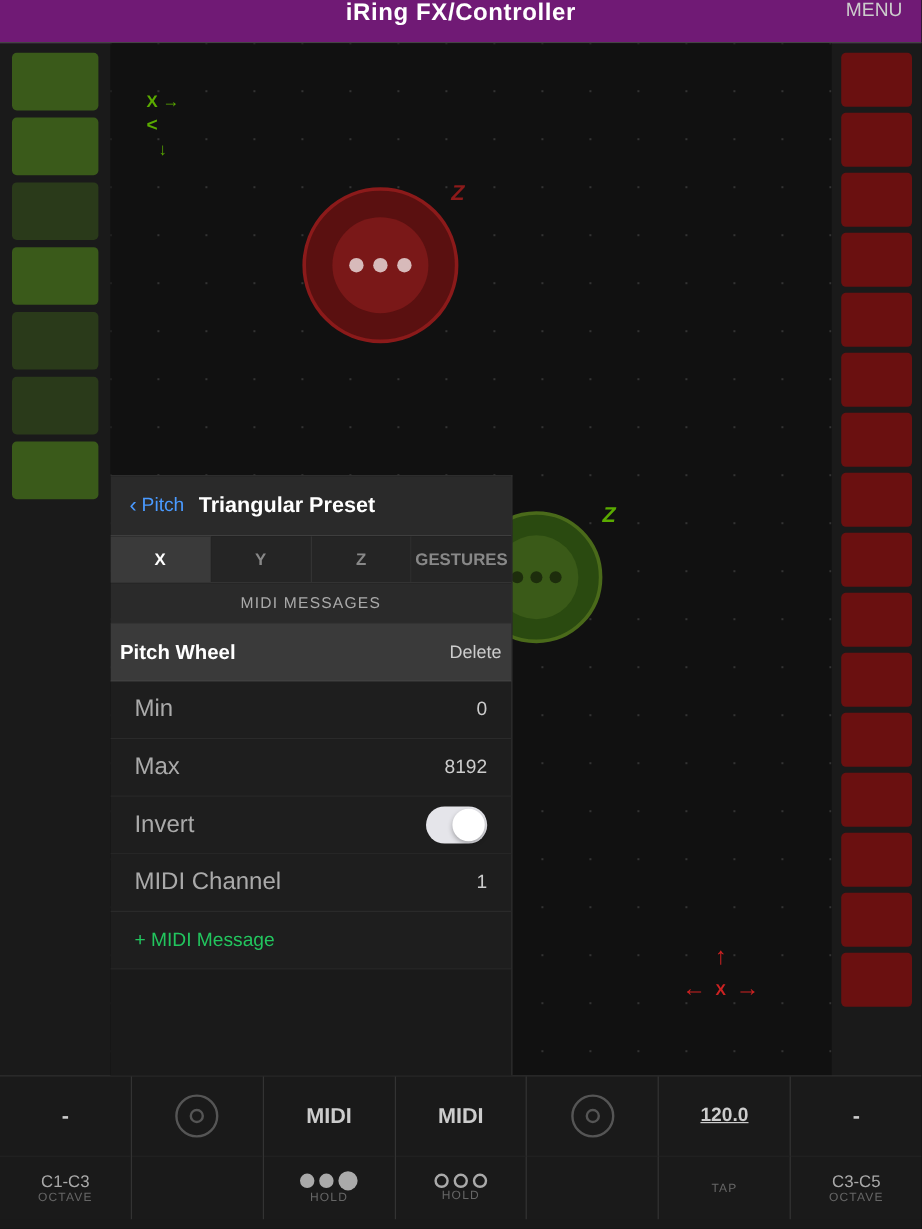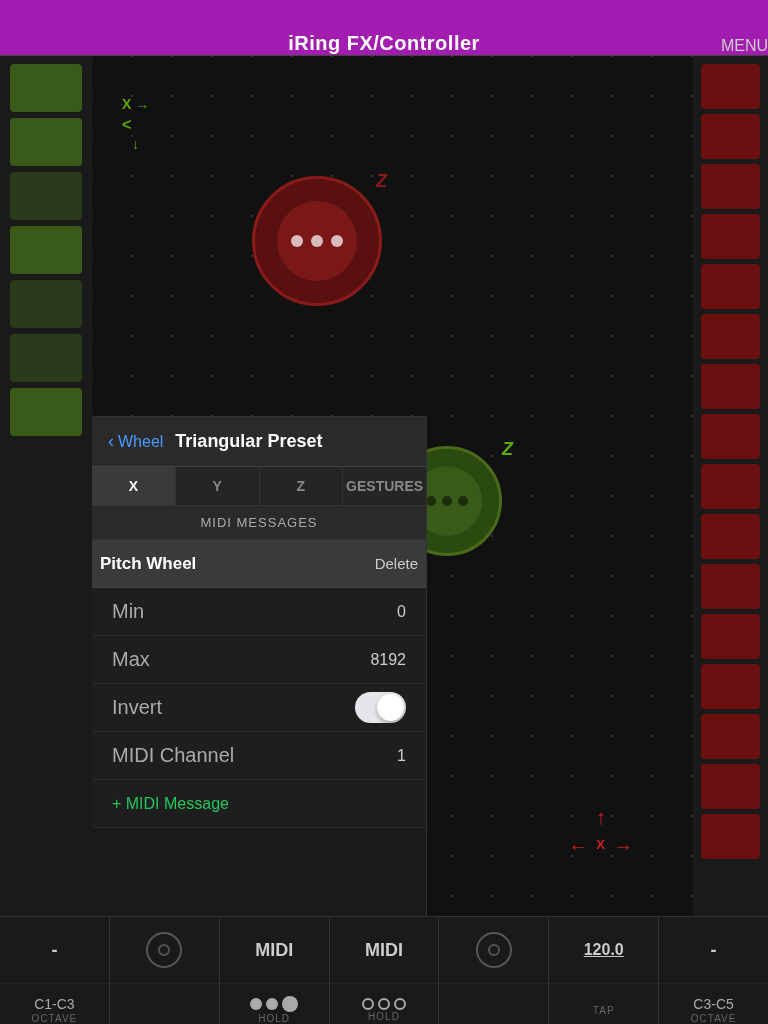--- a/index.html
+++ b/index.html
@@ -7,37 +7,37 @@
       width: 768px;
       height: 1024px;
       background: #1a1a1a;
       font-family: -apple-system, 'Helvetica Neue', Arial, sans-serif;
       overflow: hidden;
       color: #fff;
     }
 
     
     .header {
-      background: #a21caf;
-      height: 56px;
-      display: flex;
-      align-items: flex-end;
+      background: #701a75;
+      height: 36px;
+      display: flex;
+      align-items: flex-start;
       justify-content: center;
       border-bottom: 1px solid #444;
       position: relative;
     }
     .header-title {
       font-size: 20px;
       font-weight: 600;
       color: #fff;
       letter-spacing: 0.5px;
     }
     .header-menu {
       position: absolute;
-      right: 0;
+      right: 16px;
       font-size: 16px;
       color: #ccc;
       font-weight: 500;
     }
 
     
     .main-area {
       display: flex;
       height: 860px;
     }
@@ -539,21 +539,21 @@
         <span style="font-size:13px;color:#cc2222;font-weight:bold;">X</span>
         <span class="arrow-right">→</span>
       </div>
     </div>
 
     <div class="overlay-panel">
 
       <div class="panel-header">
         <button class="back-btn">
           <span class="back-chevron">‹</span>
-          <span>Wheel</span>
+          <span>Pitch</span>
         </button>
         <span class="panel-title">Triangular Preset</span>
       </div>
 
       <div class="tabs-row">
         <button class="tab active">X</button>
         <button class="tab">Y</button>
         <button class="tab">Z</button>
         <button class="tab">GESTURES</button>
       </div>

